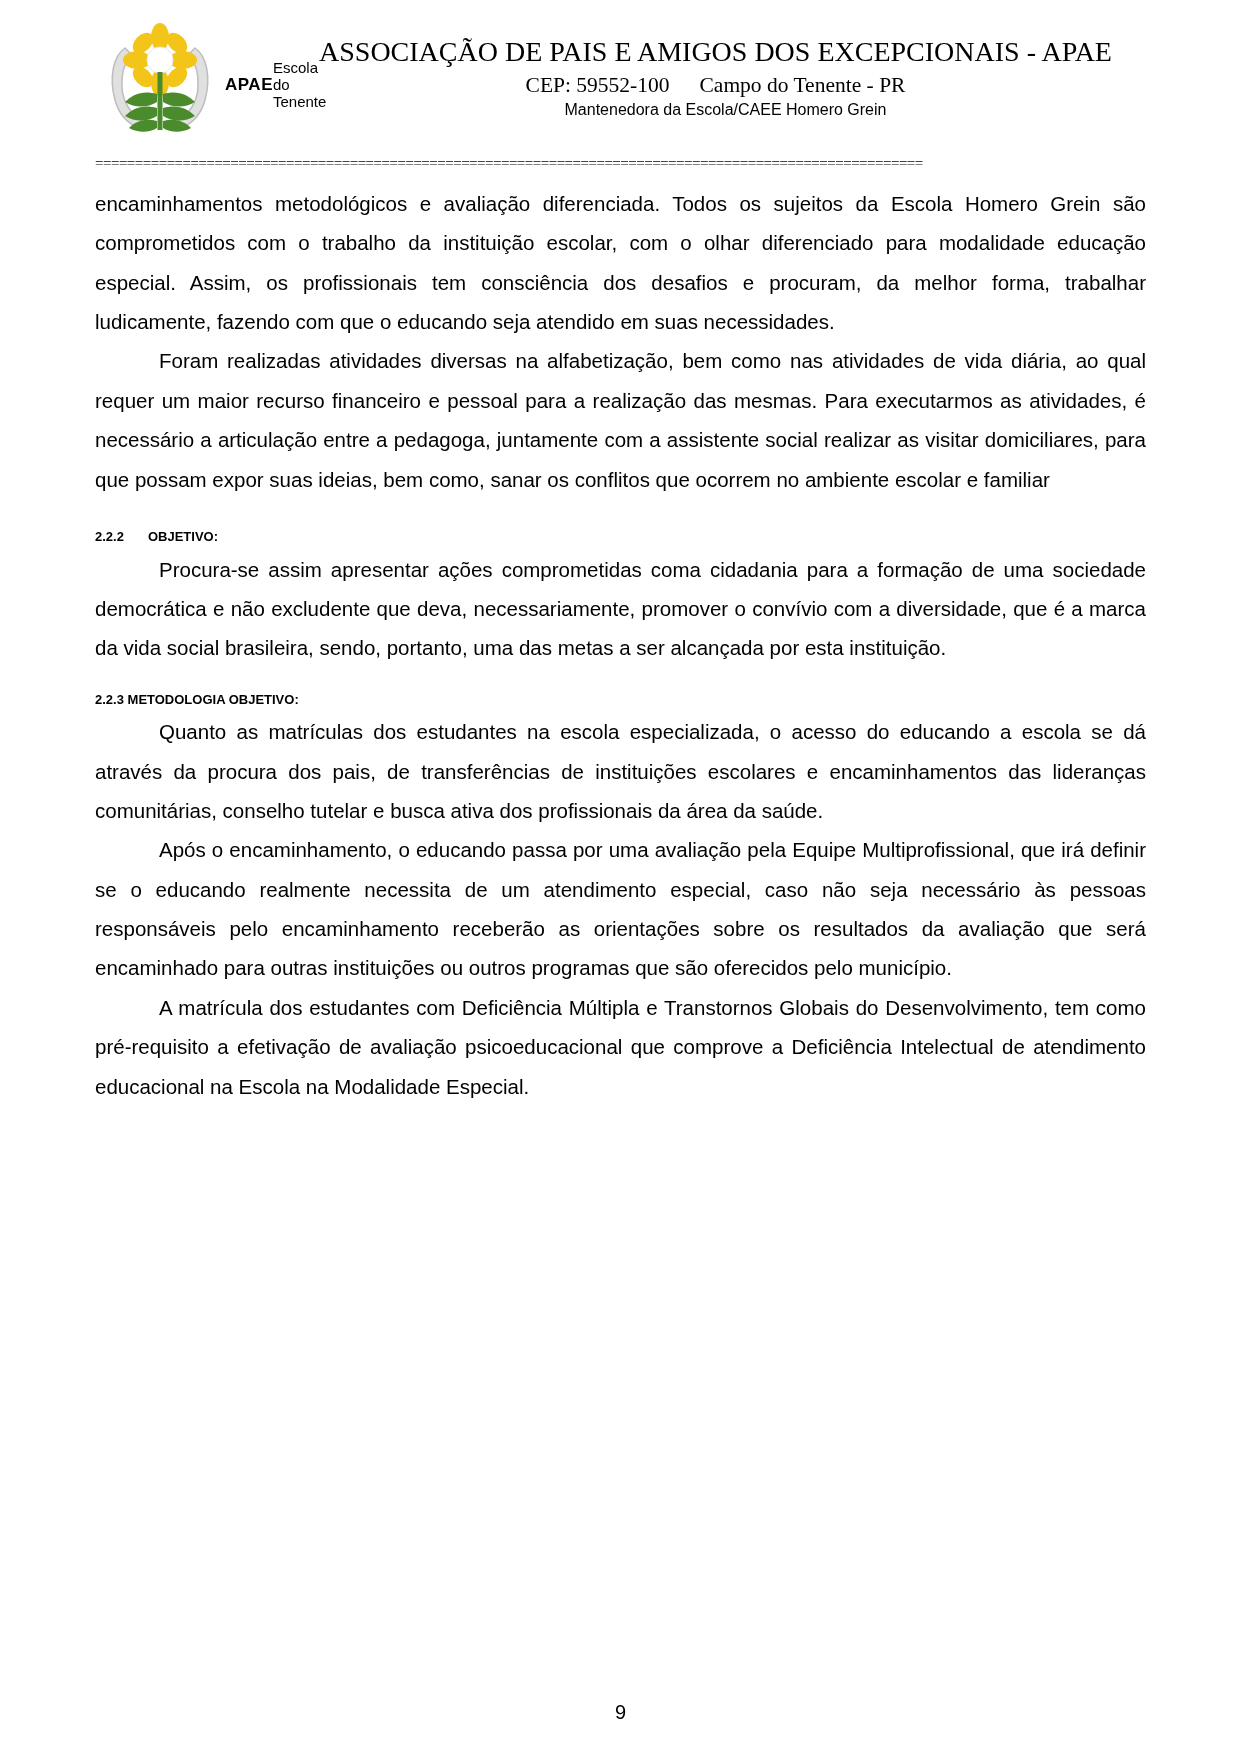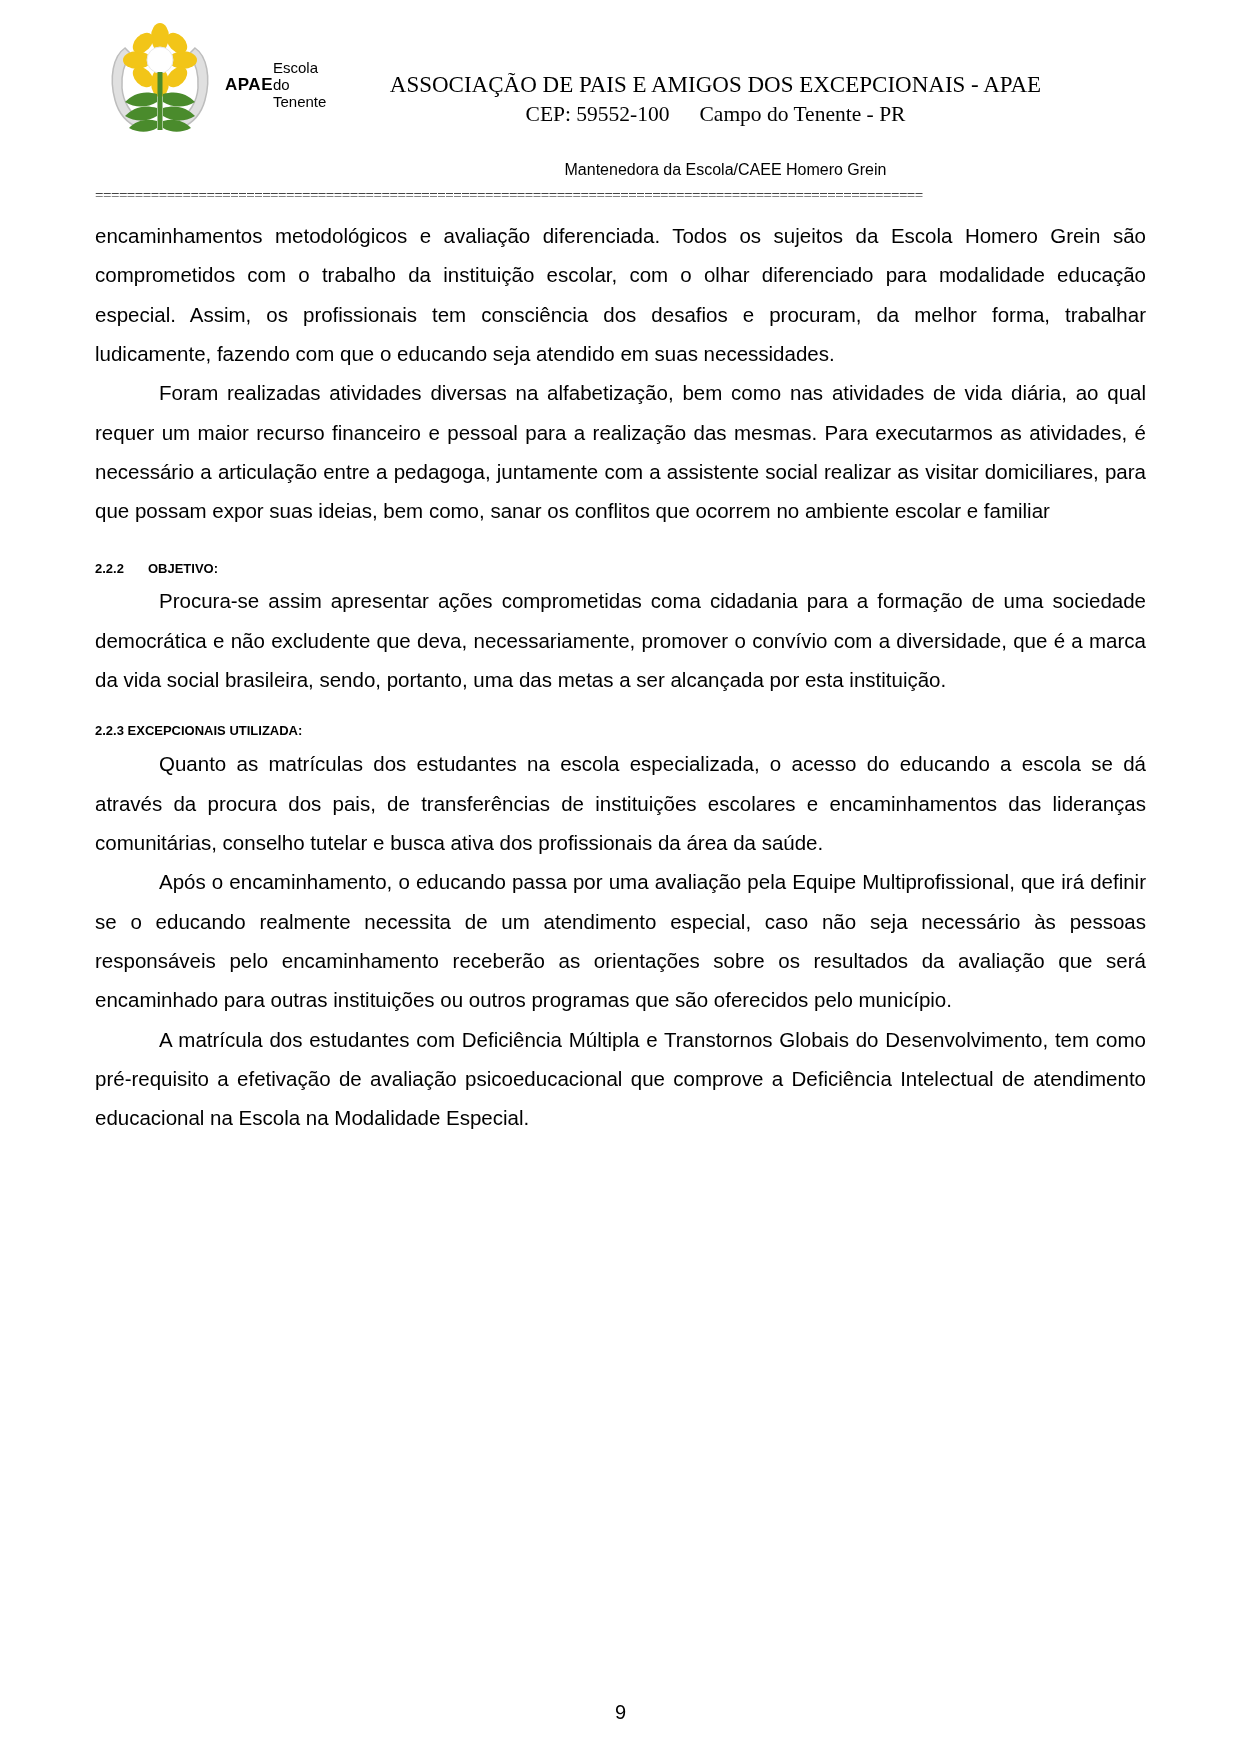--- a/index.html
+++ b/index.html
@@ -61,31 +61,30 @@
     font-family: "Liberation Serif", serif;
     text-align: center;
     padding-top: 16px;
     line-height: 1.32;
   }
   .header-text .ln {
     font-size: 21.5px;
     white-space: nowrap;
   }
   .header-text .ln.title {
-    font-size: 23px;
-    margin-top: 36px;
+    font-size: 28px;
   }
   .sp-wide { display: inline-block; width: 38px; }
   .sp-mid { display: inline-block; width: 30px; }
 
   .mantenedora {
     font-family: "Liberation Sans", sans-serif;
     font-size: 16px;
     text-align: center;
-    margin-top: 30px;
+    margin-top: 0;
     margin-left: 20px;
   }
 
   .rule {
     margin-top: 6px;
     font-family: "Liberation Serif", serif;
     font-size: 15px;
     letter-spacing: -0.5px;
     color: #000;
     overflow: hidden;
@@ -194,21 +193,21 @@
 
     <h3 class="heading">
       <span class="num">2.2.2</span><span class="tab"></span><span>OBJETIVO:</span>
     </h3>
 
     <p class="just indent">Procura-se assim apresentar ações comprometidas coma cidadania para a formação de uma sociedade democrática e não excludente que deva, necessariamente, promover o convívio com a diversidade, que é a marca da vida social brasileira, sendo, portanto, uma das metas a ser alcançada por esta instituição.</p>
 
     <div class="gap-small"></div>
 
     <h3 class="heading">
-      <span class="num">2.2.3</span>&nbsp;<span>EXCEPCIONAIS UTILIZADA:</span>
+      <span class="num">2.2.3</span>&nbsp;<span>METODOLOGIA OBJETIVO:</span>
     </h3>
 
     <p class="just indent">Quanto as matrículas dos estudantes na escola especializada, o acesso do educando a escola se dá através da procura dos pais, de transferências de instituições escolares e encaminhamentos das lideranças comunitárias, conselho tutelar e busca ativa dos profissionais da área da saúde.</p>
 
     <p class="just indent">Após o encaminhamento, o educando passa por uma avaliação pela Equipe Multiprofissional, que irá definir se o educando realmente necessita de um atendimento especial, caso não seja necessário às pessoas responsáveis pelo encaminhamento receberão as orientações sobre os resultados da avaliação que será encaminhado para outras instituições ou outros programas que são oferecidos pelo município.</p>
 
     <p class="just indent">A matrícula dos estudantes com Deficiência Múltipla e Transtornos Globais do Desenvolvimento, tem como pré-requisito a efetivação de avaliação psicoeducacional que comprove a Deficiência Intelectual de atendimento educacional na Escola na Modalidade Especial.</p>
 
   </div>
 

